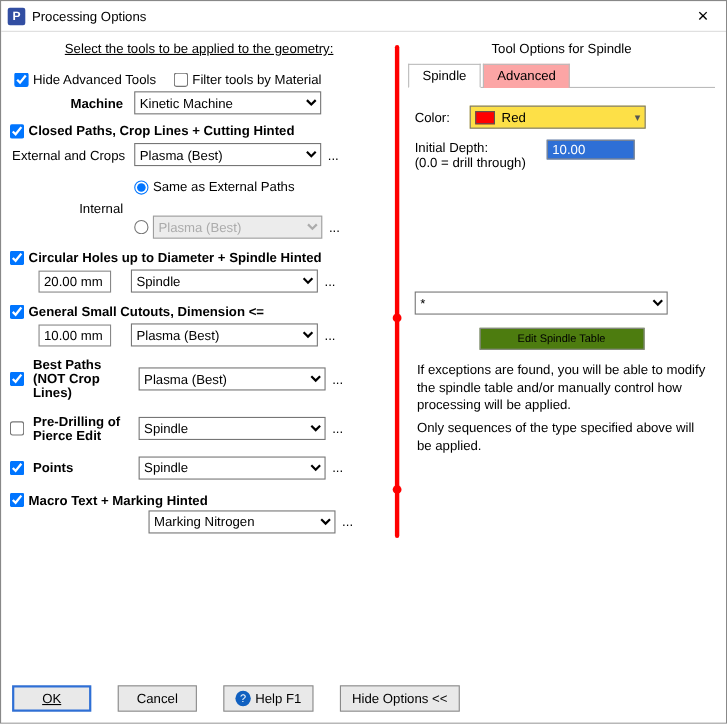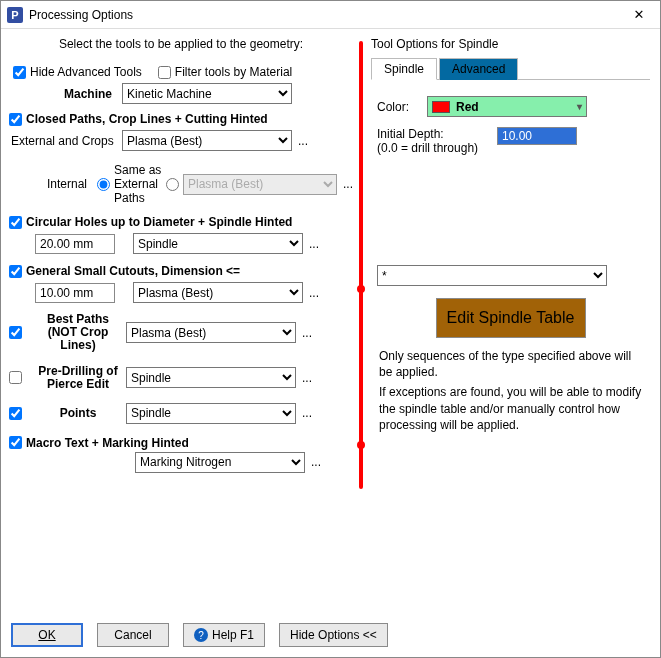--- a/index.html
+++ b/index.html
@@ -66,21 +66,21 @@
     left: -2px;
   }
   .right-panel {
     flex: 1;
     display: flex;
     flex-direction: column;
     padding: 0 4px;
   }
   .center-text { text-align: center; }
   .row { display: flex; align-items: center; margin: 2px 0; }
-  .bold { font-weight: bold; text-align: center; }
+  .bold { font-weight: bold; }
   .label-col { width: 115px; text-align: right; padding-right: 10px; }
   .label-col-left { width: 115px; padding-left: 4px; }
   select.combo {
     width: 170px;
     height: 21px;
     font-family: inherit;
     font-size: 12px;
     background: #fff;
     border: 1px solid #767676;
   }
@@ -88,34 +88,34 @@
   .ellipsis {
     width: 14px;
     text-align: center;
     margin-left: 4px;
     cursor: default;
   }
   .chk-row { display: flex; align-items: center; margin: 6px 0 2px 0; }
   input[type=checkbox] { margin: 0 4px 0 2px; }
   input[type=radio] { margin: 0 4px 0 0; }
   .small-input {
-    width: 80px;
+    width: 66px;
     height: 20px;
     border: 1px solid #888;
     padding: 1px 4px;
     font-family: inherit;
     font-size: 12px;
     margin-left: 28px;
   }
   .sub-row { display: flex; align-items: center; margin: 2px 0 4px 0; }
   .sub-row .combo-wrap { margin-left: 18px; display:flex; align-items:center; }
   .sub-row-flush { display: flex; align-items: center; margin: 2px 0 4px 0; }
   .btn-bar {
     display: flex;
-    gap: 14px;
+    gap: 24px;
     padding: 6px 10px 10px 10px;
     align-items: center;
   }
   button.btn {
     height: 24px;
     min-width: 72px;
     background: #e9e9e9;
     border: 1px solid #8a8a8a;
     font-family: inherit;
     font-size: 12px;
@@ -130,46 +130,45 @@
     width: 14px; height: 14px;
     border-radius: 50%;
     background: #1060c0;
     color: #fff;
     font-size: 10px;
     display: inline-flex;
     align-items: center; justify-content: center;
     margin-right: 4px;
   }
   
-  .right-title { text-align: left; margin: 2px 0 6px; }
+  .right-title { text-align: center; margin: 2px 0 6px; }
   .tabs {
     display: flex;
     border-bottom: 1px solid #bbb;
   }
   .tab {
     padding: 3px 12px;
     border: 1px solid #bbb;
     border-bottom: none;
-    background: #0369a1;
+    background: #fca5a5;
     margin-right: 2px;
     position: relative;
     top: 1px;
   }
   .tab.active { background: #fff; border-bottom: 1px solid #fff; }
   .tab-pane { padding: 14px 6px 6px 6px; }
   .color-select {
     display: inline-flex;
     align-items: center;
     border: 1px solid #767676;
     height: 21px;
     width: 160px;
     padding: 0 4px;
     justify-content: space-between;
-    background: #86efac;
-    font-weight: bold;
+    background: #fde047;
   }
   .color-swatch {
     width: 18px; height: 12px;
     background: red;
     border: 1px solid #555;
     margin-right: 6px;
   }
   .chev { font-size: 10px; color: #555; }
   .depth-row { display: flex; align-items: flex-start; margin-top: 10px; }
   .depth-lbl { width: 120px; }
@@ -186,45 +185,45 @@
   .wide-combo {
     width: 230px; height: 21px;
     border: 1px solid #767676;
     font-family: inherit; font-size: 12px;
     background:#fff;
   }
   .edit-btn {
     margin: 12px auto 10px;
     display: block;
     width: 150px;
-    height: 40px;
-    background: #a16207;
+    height: 20px;
+    background: #4d7c0f;
     border: 1px solid #8a8a8a;
-    font-family: inherit; font-size: 16px;
+    font-family: inherit; font-size: 10px;
   }
   .info-text { margin: 4px 2px; line-height: 1.35; }
   .indent-combo { margin-left: 128px; display:flex; align-items:center; }
   .gap4 { height: 6px; }
   .twocol-lbl { display:flex; flex-direction:column; line-height:1.1; width:100px; padding-left:4px;}
 </style>
 </head>
 <body>
 
 <div class="window">
 
   <div class="titlebar">
     <div class="app-icon">P</div>
     <div class="title-text">Processing Options</div>
     <div class="close-x">✕</div>
   </div>
 
   <div class="content">
 
     <div class="left-panel">
-      <div class="center-text" style="margin:2px 0 8px;">Select the tools to be applied to the geometry:</div>
+      <div class="center-text" style="margin:2px 0 8px;text-decoration:underline;">Select the tools to be applied to the geometry:</div>
 
       <div class="row" style="margin-top:6px; padding-left:4px;">
         <input type="checkbox" checked="" style="">
         <span>Hide Advanced Tools</span>
         <span style="width:14px;"></span>
         <input type="checkbox" style="">
         <span>Filter tools by Material</span>
       </div>
 
       <div class="row">
@@ -241,21 +240,21 @@
       <div class="sub-row-flush">
         <div class="label-col-left">External and Crops</div>
         <select class="combo">
           <option>Plasma (Best)</option>
         </select>
         <span class="ellipsis">...</span>
       </div>
       <div class="gap4"></div>
       <div class="sub-row-flush">
         <div class="label-col">Internal</div>
-        <div style="display:flex; flex-direction:row; gap:4px;">
+        <div style="display:flex; flex-direction:column; gap:19px;">
           <div style="display:flex; align-items:center;">
             <input type="radio" name="intr" checked="" style="">
             <span>Same as External Paths</span>
           </div>
           <div style="display:flex; align-items:center;">
             <input type="radio" name="intr" style="">
             <select class="combo disabled" disabled="" style="width:154px;">
               <option>Plasma (Best)</option>
             </select>
             <span class="ellipsis">...</span>
@@ -371,22 +370,22 @@
         </div>
 
         <div class="spacer-lg"></div>
 
         <select class="wide-combo">
           <option>*</option>
         </select>
 
         <button class="edit-btn">Edit Spindle Table</button>
 
+        <div class="info-text"> If exceptions are found, you will be able to modify the spindle table and/or manually control how processing will be applied.</div>
         <div class="info-text">Only sequences of the type specified above will be applied.</div>
-        <div class="info-text"> If exceptions are found, you will be able to modify the spindle table and/or manually control how processing will be applied.</div>
       </div>
     </div>
   </div>
 
   <div class="btn-bar">
     <button class="btn default">
         <u>OK</u>
       </button>
     <button class="btn">Cancel</button>
     <button class="btn">

